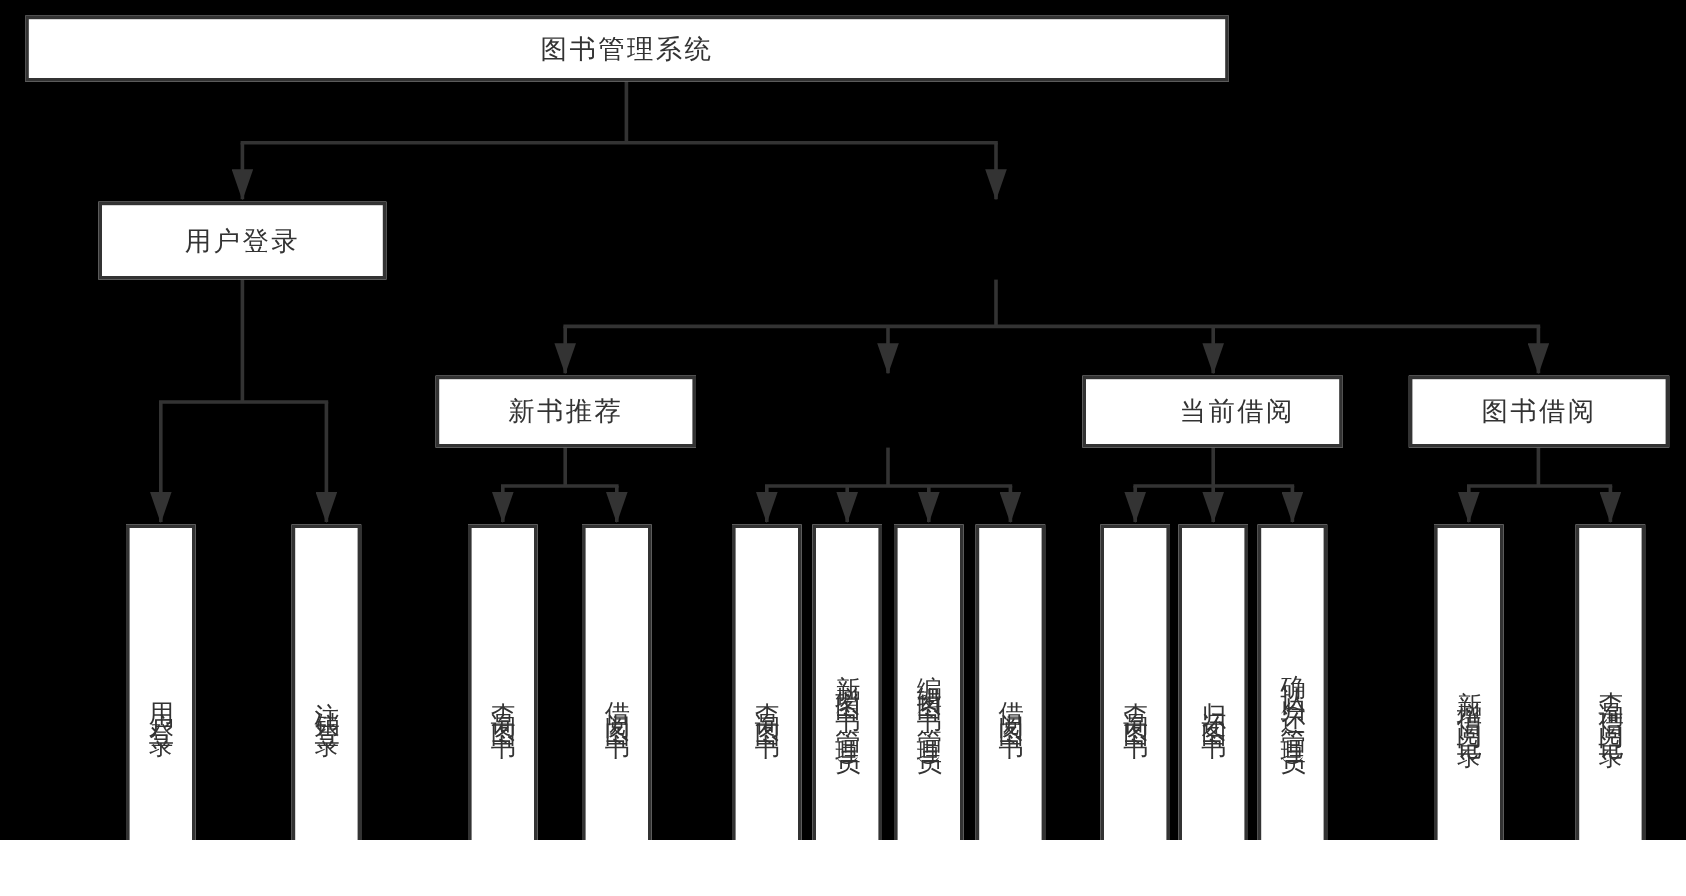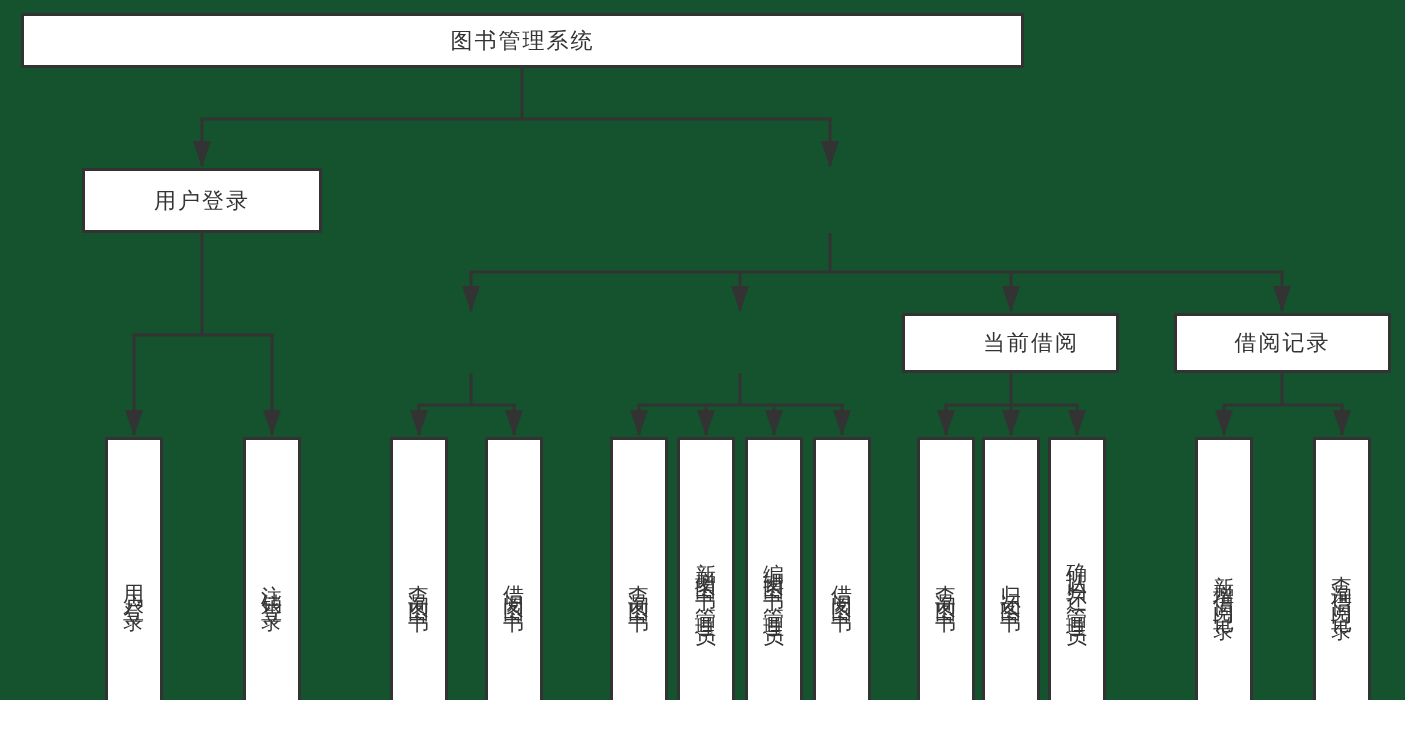--- a/index.html
+++ b/index.html
@@ -1,19 +1,19 @@
 <!DOCTYPE html>
 <html><head>
 <meta charset="utf-8">
 <style>
   html,body { margin:0; padding:0; background:#ffffff; }
   #canvas {
     position:relative;
     width:1405px; height:700px;
-    background:#14532d;
+    background:#000000;
     font-family:"Liberation Sans", sans-serif;
     color:#333333;
     overflow:hidden;
   }
   #wires { position:absolute; left:0; top:0; width:1405px; height:747px; }
   .hbox {
     position:absolute;
     box-sizing:border-box;
     border:3px solid #333333;
     background:#ffffff;
@@ -100,25 +100,28 @@
   </svg>
 
   <div class="hbox" style="left:21px; top:13px; width:1003px; height:55px;">
     <span>图书管理系统</span>
   </div>
 
   <div class="hbox" style="left:82px; top:168px; width:240px; height:65px;">
     <span>用户登录</span>
   </div>
 
+  <div class="hbox" style="left:363px; top:313px; width:217px; height:60px;">
+    <span>新书推荐</span>
+  </div>
   <div class="hbox" style="left:902px; top:313px; width:217px; height:60px;padding-left:41px;">
     <span>当前借阅</span>
   </div>
   <div class="hbox" style="left:1174px; top:313px; width:217px; height:60px;">
-    <span>借阅记录</span>
+    <span>图书借阅</span>
   </div>
 
   <div class="vbox" style="left:105px; top:437px; width:58px; height:298px;">
     <span>用户登录</span>
   </div>
   <div class="vbox" style="left:243px; top:437px; width:58px; height:298px;">
     <span>注销登录</span>
   </div>
 
   <div class="vbox" style="left:390px; top:437px; width:58px; height:298px;">

